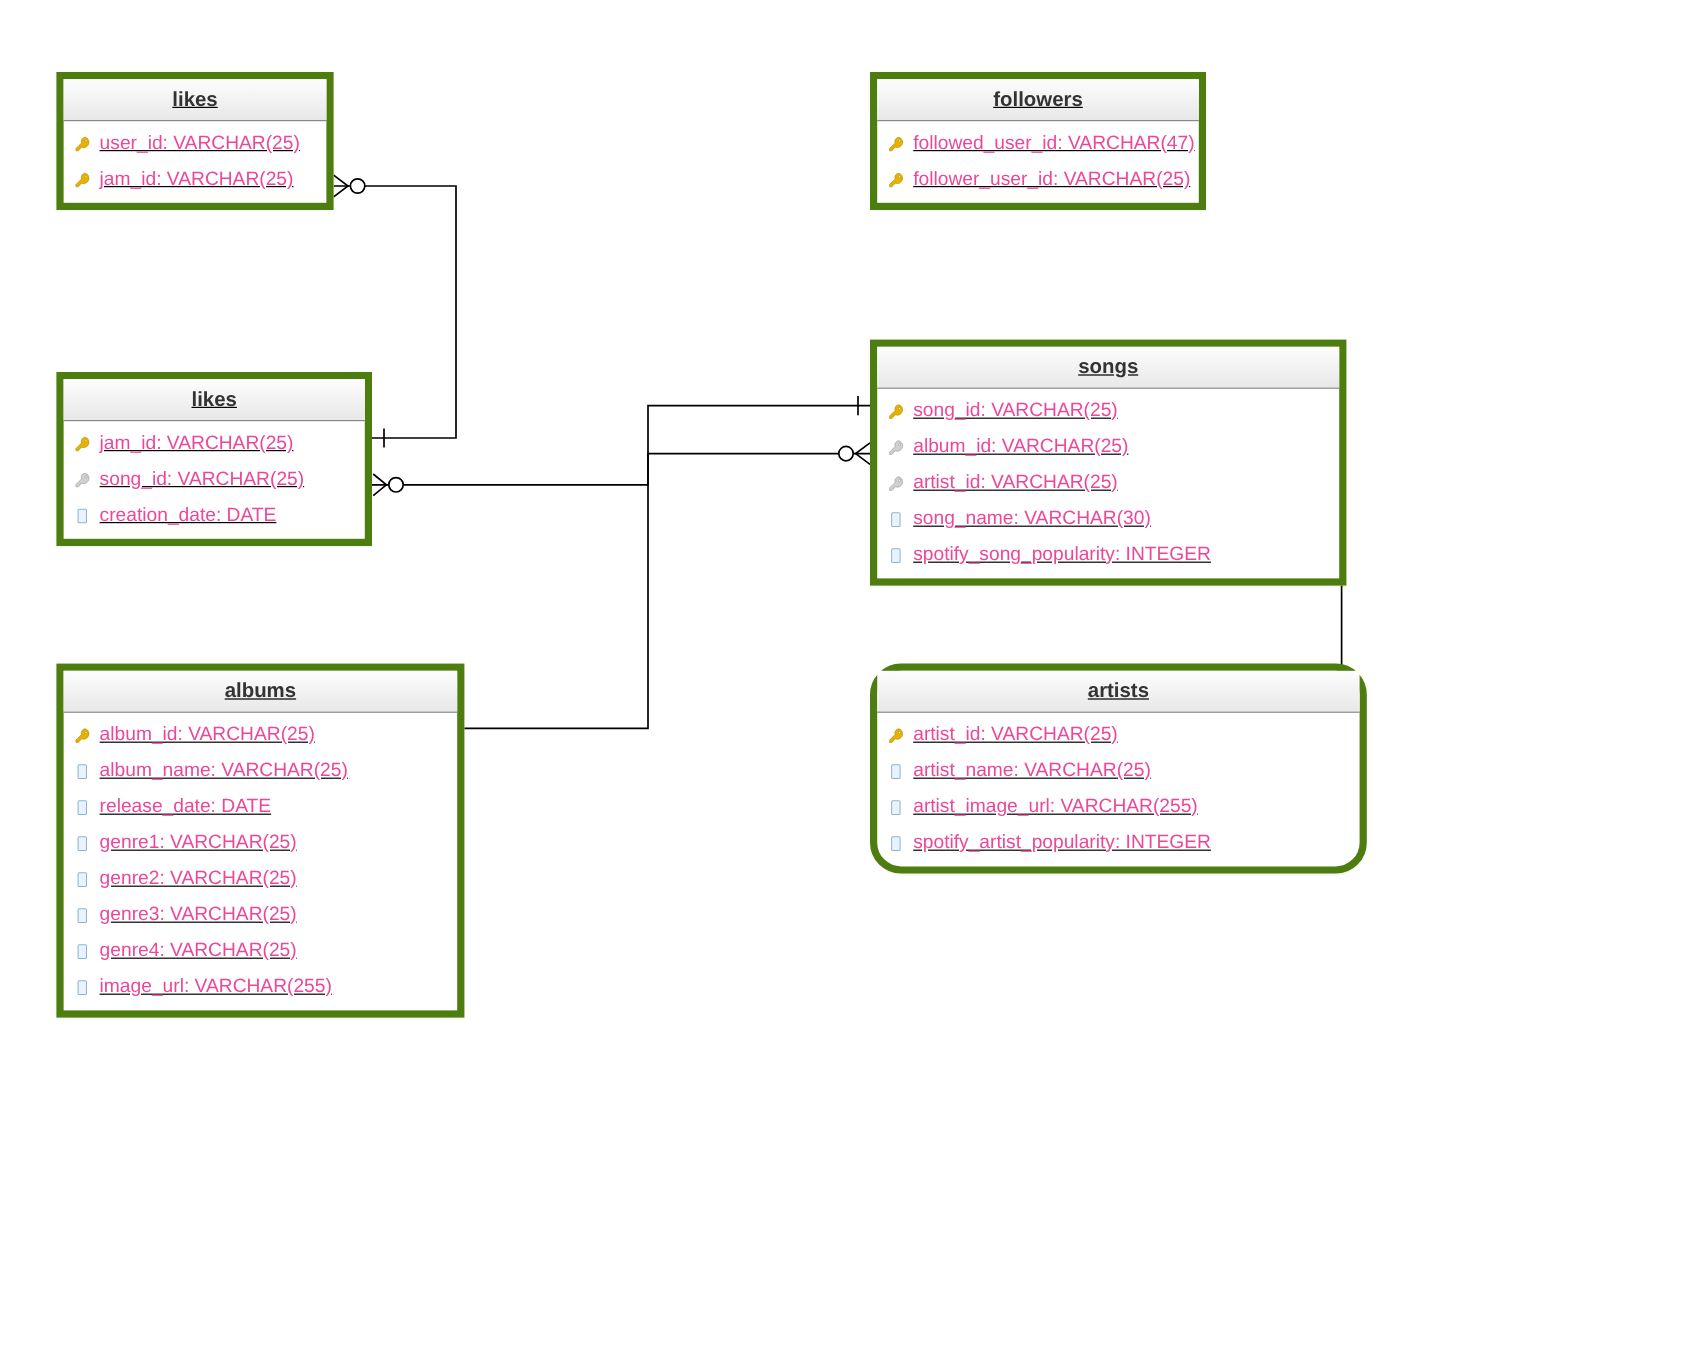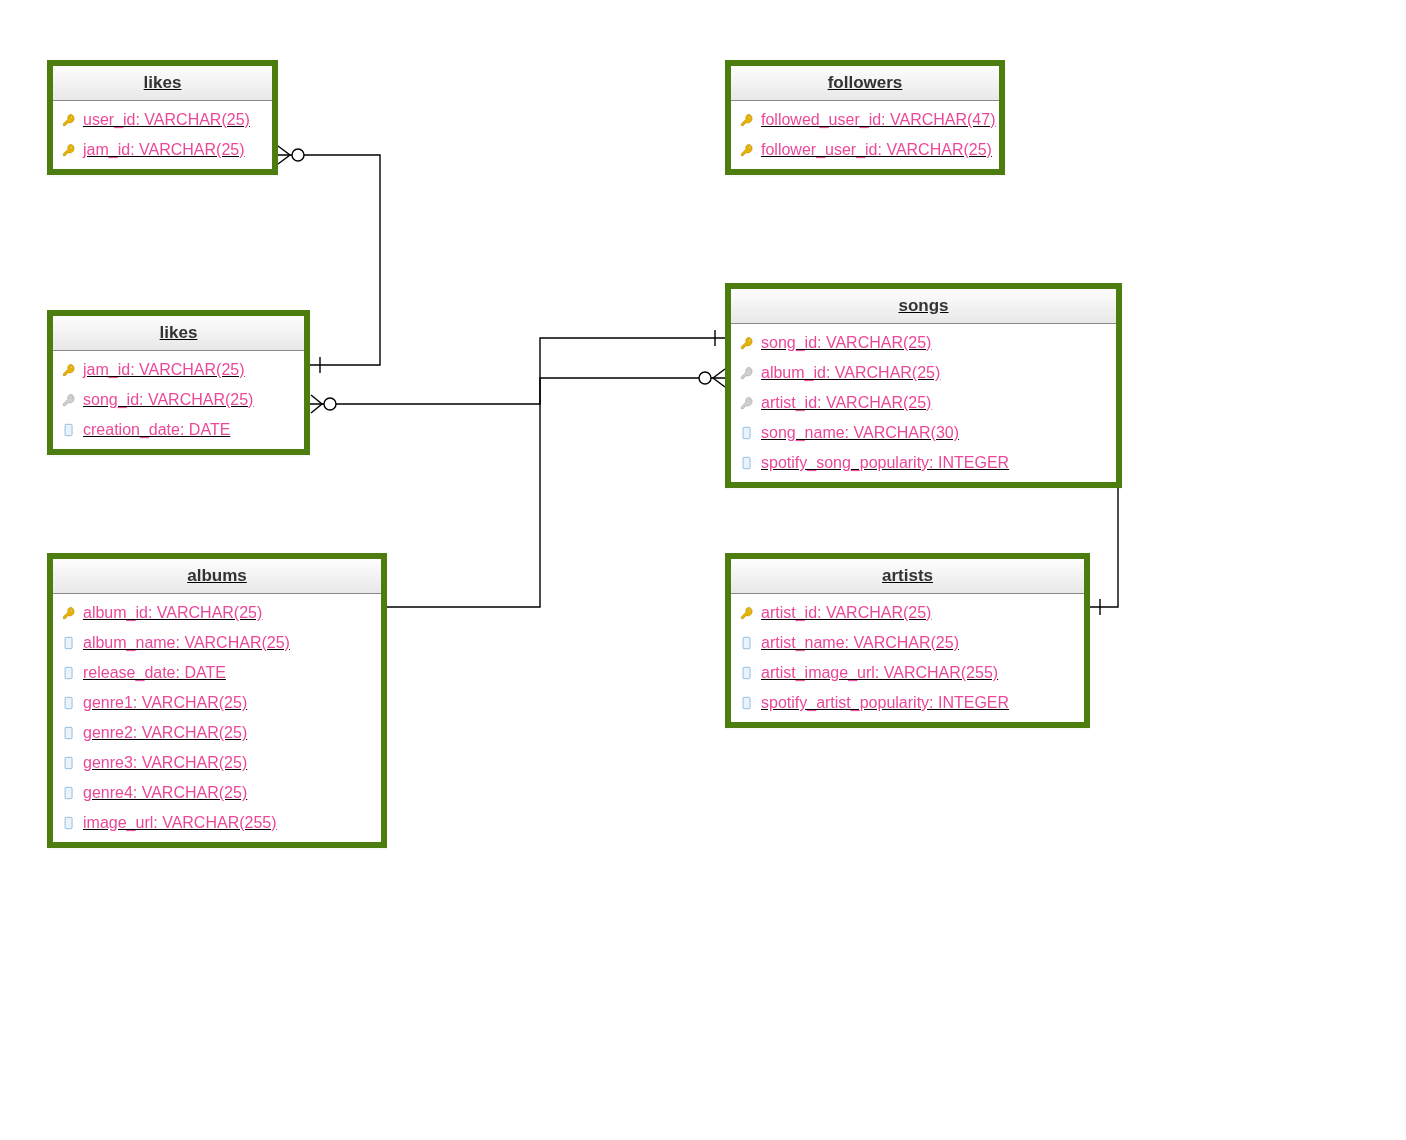--- a/index.html
+++ b/index.html
@@ -280,21 +280,21 @@
           <span class="icon">
             <svg width="12" height="14" viewBox="0 0 12 16">
               <rect x="1.5" y="1.5" width="8" height="13" rx="1" fill="#eaf3fb" stroke="#8ab6d6" stroke-width="1"></rect>
             </svg>
           </span>
           <span class="col-text">spotify_song_popularity: INTEGER</span>
         </div>
   </div>
 </div>
 
-<div class="entity" style="left:725px; top:553px; width:365px;">
+<div class="entity" style="left:725px; top:553px; width:414px;border-radius:26px;">
   <div class="entity-header">artists</div>
   <div class="entity-body">
     <div class="col">
           <span class="icon">
             <svg width="14" height="14" viewBox="0 0 16 16">
               <path fill="#e6b400" stroke="#b88900" stroke-width="0.6" d="M10.5 1.5a4 4 0 0 0-3.7 5.5L1.5 12.3v2.2h2.2l.9-.9.1-1 1-.1.1-1 1-.1.3-.3a4 4 0 1 0 3.4-9.6zM12 5a1 1 0 1 1-2 0 1 1 0 0 1 2 0z"></path>
             </svg>
           </span>
           <span class="col-text">artist_id: VARCHAR(25)</span>
         </div>

